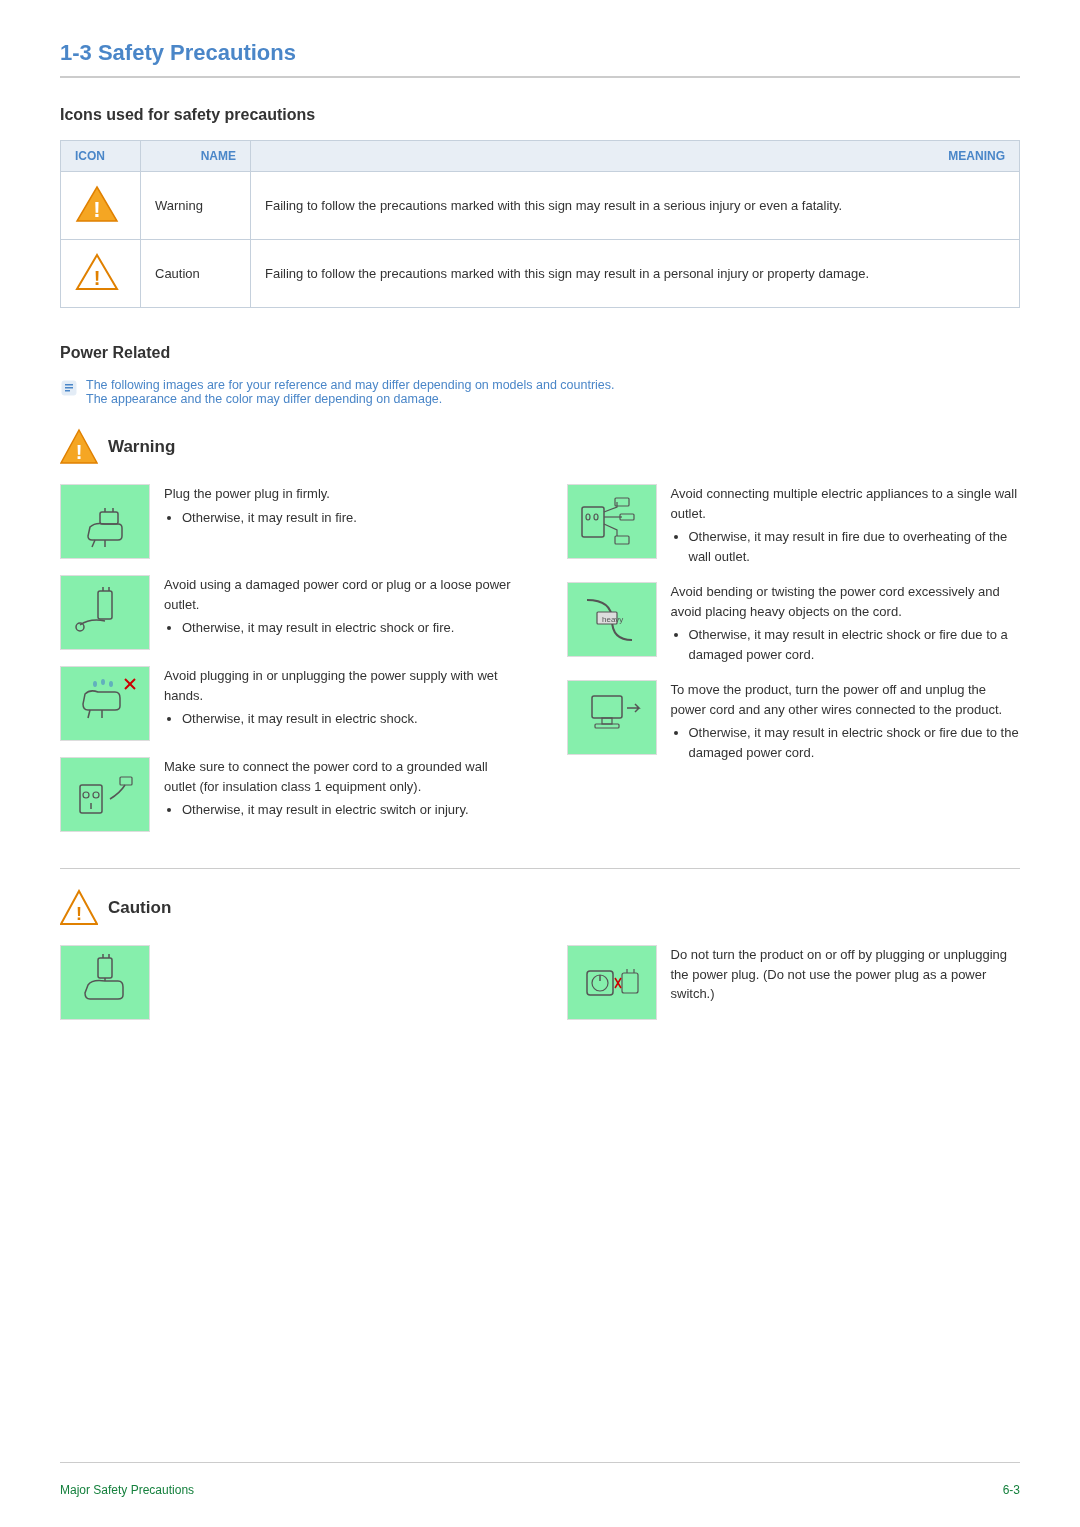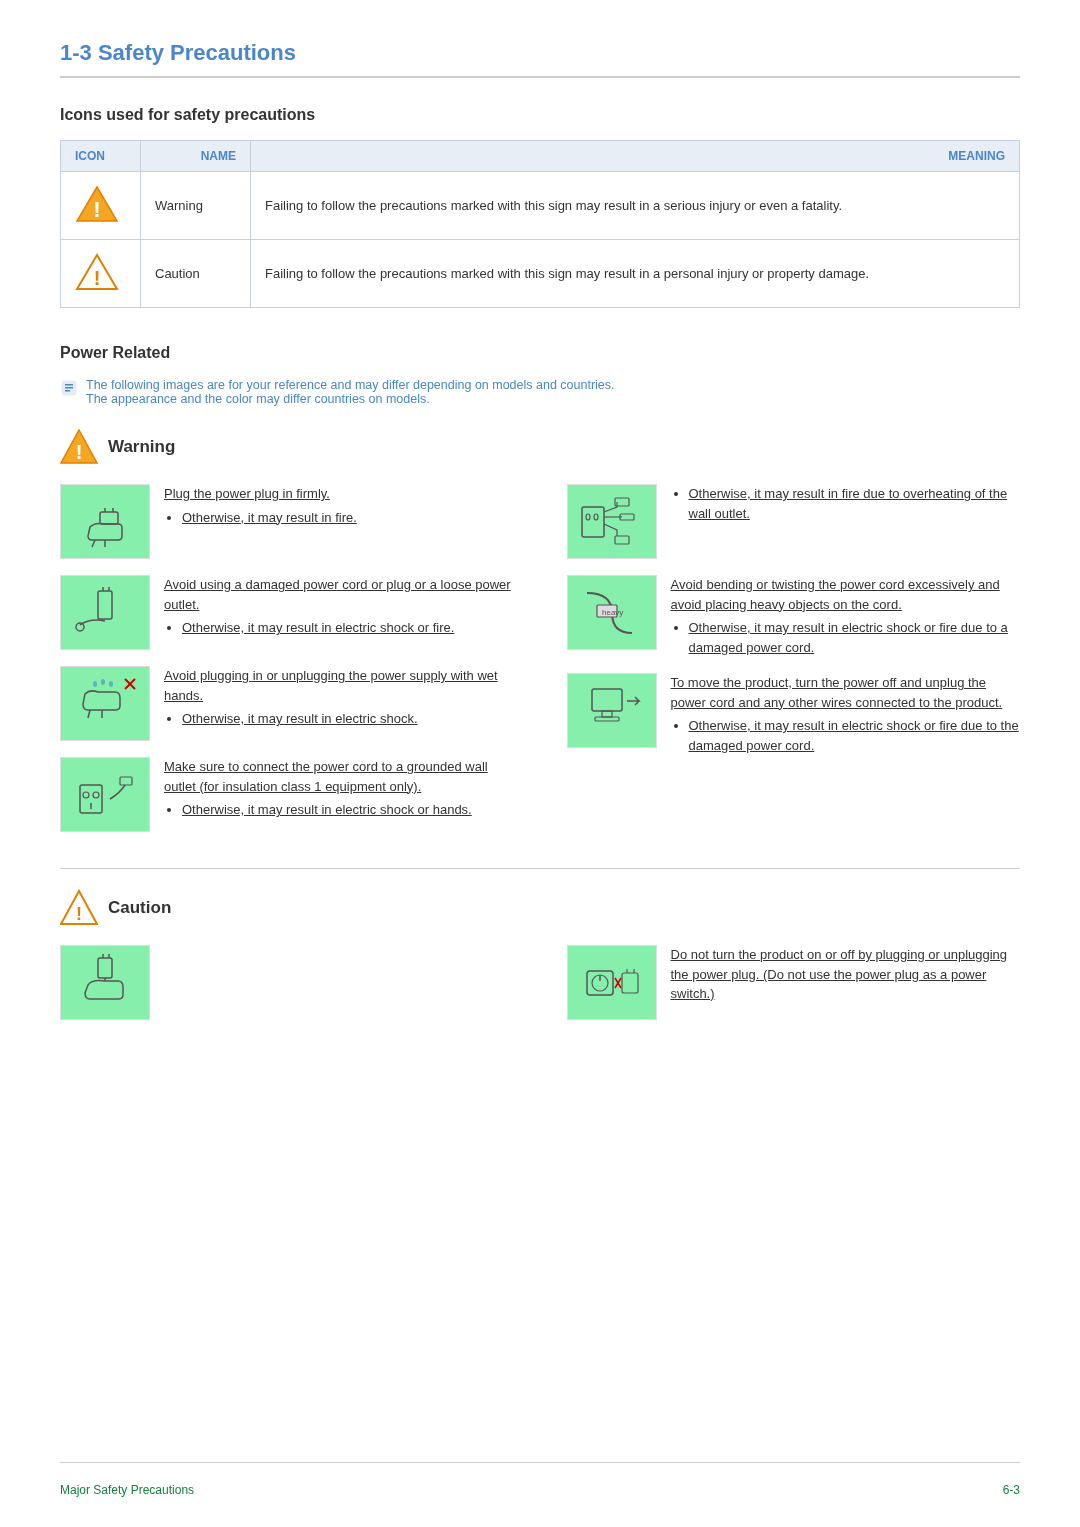--- a/index.html
+++ b/index.html
@@ -118,21 +118,20 @@
       color: #15803d;
       border-top: 1px solid #ccc;
       padding-top: 20px;
     }
 
     .two-col-section {
       display: grid;
       grid-template-columns: 1fr 1fr;
       gap: 13px;
       margin-bottom: 8px;
-      text-decoration: underline;
     }
     .left-col { padding-right: 20px; }
     .right-col-text { padding-left: 20px; }
 
     .inner-item {
       display: flex;
       align-items: flex-start;
       gap: 14px;
       margin-bottom: 16px;
     }
@@ -195,21 +194,21 @@
 
   <div class="note-box">
     <svg class="note-icon" viewBox="0 0 18 18" xmlns="http://www.w3.org/2000/svg">
       <rect x="2" y="2" width="14" height="14" rx="2" fill="#4a86c8" opacity="0.15" stroke="#4a86c8" stroke-width="1"></rect>
       <rect x="5" y="5" width="8" height="1.5" fill="#4a86c8"></rect>
       <rect x="5" y="8" width="8" height="1.5" fill="#4a86c8"></rect>
       <rect x="5" y="11" width="5" height="1.5" fill="#4a86c8"></rect>
     </svg>
     <div>
       <div>The following images are for your reference and may differ depending on models and countries.</div>
-      <div>The appearance and the color may differ countries on models.</div>
+      <div>The appearance and the color may differ depending on damage.</div>
     </div>
   </div>
 
   <div class="level-heading">
     <svg class="big-warn-icon" viewBox="0 0 38 38" xmlns="http://www.w3.org/2000/svg">
       <polygon points="19,2 37,35 1,35" fill="#f5a623" stroke="#e08000" stroke-width="1.5"></polygon>
       <text x="19" y="31" text-anchor="middle" font-size="20" font-weight="bold" fill="white">!</text>
     </svg>
     <span>Warning</span>
   </div>
@@ -288,21 +287,21 @@
             <circle cx="16" cy="30" r="3" fill="none" stroke="#555" stroke-width="1.2"></circle>
             <circle cx="26" cy="30" r="3" fill="none" stroke="#555" stroke-width="1.2"></circle>
             <line x1="21" y1="38" x2="21" y2="44" stroke="#555" stroke-width="1.5"></line>
             <path d="M40 34 Q50 28 55 20" stroke="#555" stroke-width="1.5" fill="none"></path>
             <rect x="50" y="12" width="12" height="8" rx="1" fill="none" stroke="#555" stroke-width="1.2"></rect>
           </svg>
         </div>
         <div class="inner-item-text">
           <p>Make sure to connect the power cord to a grounded wall outlet (for insulation class 1 equipment only).</p>
           <ul>
-            <li>Otherwise, it may result in electric shock or hands.</li>
+            <li>Otherwise, it may result in electric switch or injury.</li>
           </ul>
         </div>
       </div>
     </div>
 
     <div class="right-col-text">
 
       <div class="inner-item">
         <div class="item-img">
           <svg viewBox="0 0 70 60" xmlns="http://www.w3.org/2000/svg">
@@ -312,20 +311,21 @@
             <ellipse cx="19" cy="25" rx="2" ry="3" fill="none" stroke="#555" stroke-width="1.2"></ellipse>
             <path d="M27 20 L40 15 L40 10" stroke="#555" stroke-width="1.2" fill="none"></path>
             <path d="M27 25 L45 25" stroke="#555" stroke-width="1.2" fill="none"></path>
             <path d="M27 32 L40 38 L40 44" stroke="#555" stroke-width="1.2" fill="none"></path>
             <rect x="38" y="6" width="14" height="8" rx="1" fill="none" stroke="#555" stroke-width="1.2"></rect>
             <rect x="43" y="22" width="14" height="6" rx="1" fill="none" stroke="#555" stroke-width="1.2"></rect>
             <rect x="38" y="44" width="14" height="8" rx="1" fill="none" stroke="#555" stroke-width="1.2"></rect>
           </svg>
         </div>
         <div class="inner-item-text">
+          <p>Avoid connecting multiple electric appliances to a single wall outlet.</p>
           <ul>
             <li>Otherwise, it may result in fire due to overheating of the wall outlet.</li>
           </ul>
         </div>
       </div>
 
       <div class="inner-item">
         <div class="item-img">
           <svg viewBox="0 0 70 60" xmlns="http://www.w3.org/2000/svg">
 

